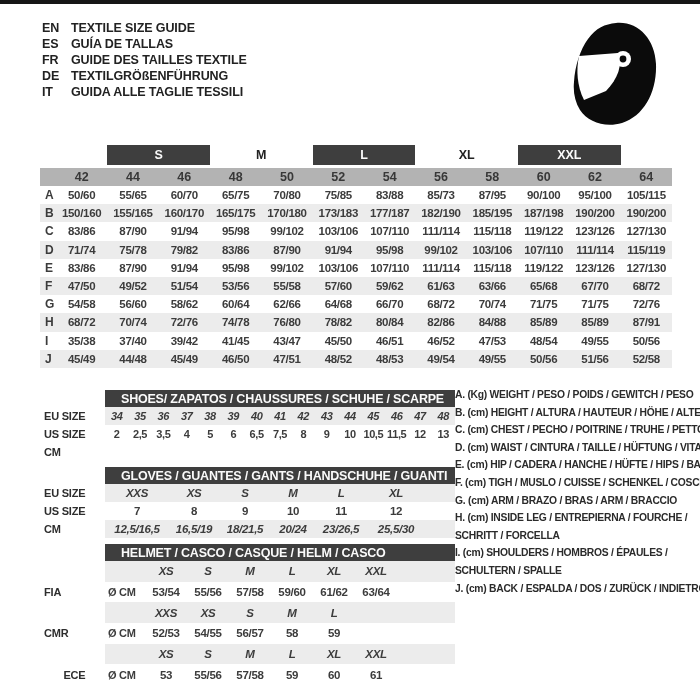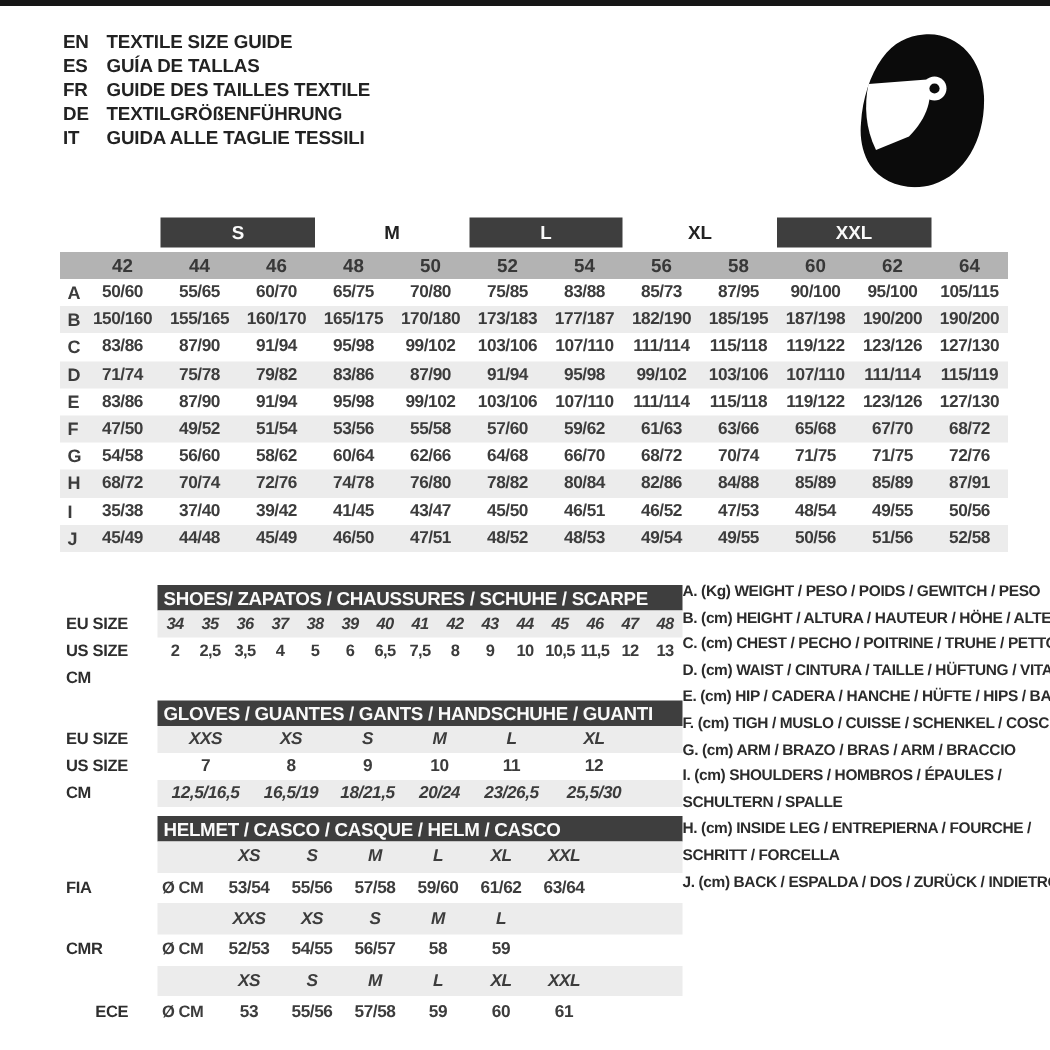--- a/index.html
+++ b/index.html
@@ -31,21 +31,21 @@
   .trow{height:18.2px;align-items:center;font-size:11.5px;letter-spacing:-0.3px;color:#3c3c3c;}
   .trow.shaded{background:var(--row-gray,#ececec);}
   .trow .cell{text-align:center;}
   .rlabel{text-align:left;padding-left:5px;font-size:12px;letter-spacing:0;}
 
   
   .section{position:absolute;left:40px;display:grid;grid-template-columns:65px 350px;}
   #shoes-section,#gloves-section{grid-template-rows:17px 18px 18px 18px;}
   #helmet-section{grid-template-rows:17px repeat(6,20.7px);}
   .bar{grid-column:2;grid-row:1;background:var(--dark-bar,#3e3e3e);color:var(--bar-text,#fafafa);
-    display:flex;align-items:center;padding-left:4px;font-size:12.5px;letter-spacing:-0.2px;white-space:nowrap;text-align:right;}
+    display:flex;align-items:center;padding-left:16px;font-size:12.5px;letter-spacing:-0.2px;white-space:nowrap;text-align:right;}
   .side-label{grid-column:1;align-self:center;padding-left:4px;font-size:11px;
     letter-spacing:-0.2px;color:#2e2e2e;white-space:nowrap;}
   .vals{grid-column:2;display:grid;align-items:center;font-size:11.5px;letter-spacing:-0.3px;color:#3c3c3c;}
   .vals.shaded{background:var(--row-gray,#ececec);font-style:italic;}
   .vals .cell{text-align:center;white-space:nowrap;}
   .shoes-vals{grid-template-columns:repeat(15,1fr);font-size:11px;letter-spacing:-0.4px;}
   .gloves-vals{grid-template-columns:64px 50px 52px 44px 52px 58px auto;}
   .helmet-vals{grid-template-columns:40px 42px 42px 42px 42px 42px 42px auto;}
   .helmet-vals .unit-cell{text-align:left;padding-left:3px;font-size:11px;}
 
@@ -433,24 +433,24 @@
       <div class="legend-item">
         <div class="legend-line">E. (cm) HIP / CADERA / HANCHE / HÜFTE / HIPS / BACINO</div>
       </div>
       <div class="legend-item">
         <div class="legend-line">F. (cm) TIGH / MUSLO / CUISSE / SCHENKEL / COSCIA</div>
       </div>
       <div class="legend-item">
         <div class="legend-line">G. (cm) ARM / BRAZO / BRAS / ARM / BRACCIO</div>
       </div>
       <div class="legend-item">
+        <div class="legend-line">H. (cm) INSIDE LEG / ENTREPIERNA / FOURCHE /</div>
+        <div class="legend-line">SCHRITT / FORCELLA</div>
+      </div>
+      <div class="legend-item">
         <div class="legend-line">I. (cm) SHOULDERS / HOMBROS / ÉPAULES /</div>
         <div class="legend-line">SCHULTERN / SPALLE</div>
       </div>
       <div class="legend-item">
-        <div class="legend-line">H. (cm) INSIDE LEG / ENTREPIERNA / FOURCHE /</div>
-        <div class="legend-line">SCHRITT / FORCELLA</div>
-      </div>
-      <div class="legend-item">
         <div class="legend-line">J. (cm) BACK / ESPALDA / DOS / ZURÜCK / INDIETRO</div>
       </div>
     </div>
 </div>
 
 </body></html>

